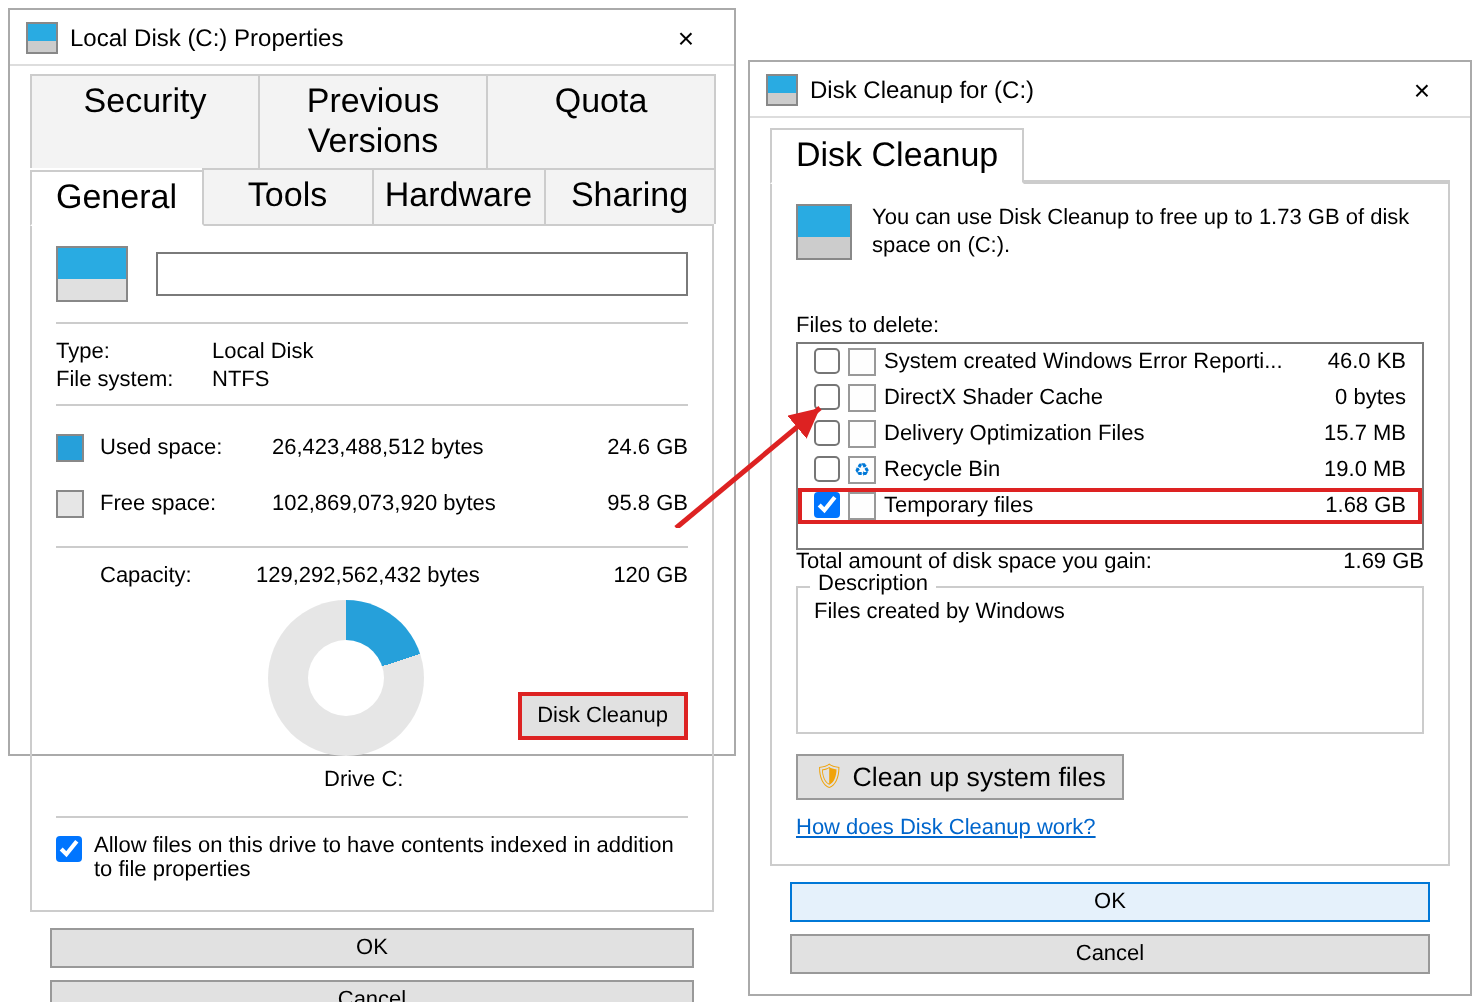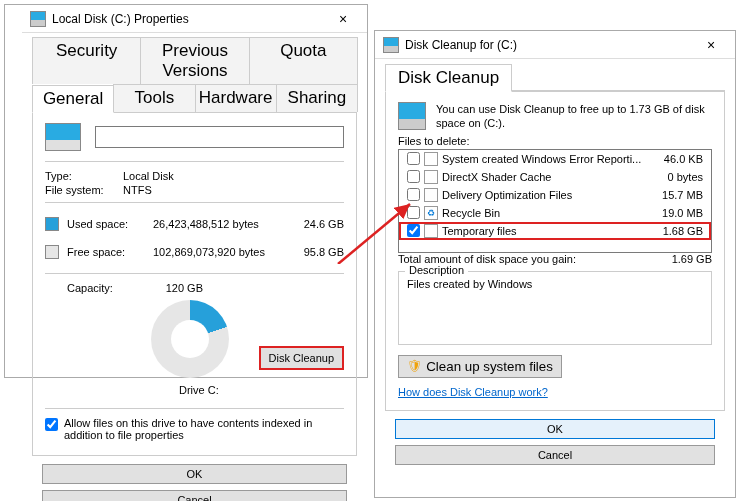--- a/index.html
+++ b/index.html
@@ -11,21 +11,21 @@
     width: 739px;
     height: 501px;
     position: relative;
     overflow: hidden;
   }
   .window {
     position: absolute;
     background: #fff;
     border: 1px solid #aaa;
   }
-  .props-window { left: 4px; top: 4px; width: 364px; height: 374px; padding-left: 17px; }
+  .props-window { left: 4px; top: 4px; width: 364px; height: 374px; }
   .cleanup-window { left: 374px; top: 30px; width: 362px; height: 468px; }
   .titlebar {
     height: 28px;
     display: flex;
     align-items: center;
     padding: 0 4px 0 8px;
     border-bottom: 1px solid #ddd;
     font-size: 12px;
   }
   .titlebar .icon { width: 16px; height: 16px; margin-right: 6px; }
@@ -105,21 +105,21 @@
   .btn.default { border: 1px solid #0078d7; background: #e5f1fb; }
   
   .cleanup-tab-body { border: 1px solid #ccc; border-top: none; padding: 10px 12px 12px 12px; }
   .intro-row { display: flex; }
   .cleanup-icon {
     width: 28px; height: 28px; margin-right: 10px; position: relative;
     background: linear-gradient(#29abe2 0 60%, #ccc 60%);
     border:1px solid #888;
   }
   .intro-text { flex: 1; line-height: 1.3; }
-  .files-label { margin: 4px 0 2px 0; }
+  .files-label { margin: 26px 0 2px 0; }
   .file-list {
     border: 1px solid #7a7a7a; height: 104px;
     overflow-y: scroll; background: #fff;
   }
   .file-row {
     display: flex; align-items: center;
     padding: 1px 4px; height: 18px;
   }
   .file-row .cb { margin-right: 4px; }
   .file-row .file-icon { width: 14px; height: 14px; margin-right: 4px; border:1px solid #999; background:#fefefe; font-size:9px; display:flex; align-items:center; justify-content:center; color:#0078d7;}
@@ -184,20 +184,21 @@
       </div>
       <div class="space-row">
         <div class="swatch sw-free"></div>
         <div class="lbl">Free space:</div>
         <div class="bytes">102,869,073,920 bytes</div>
         <div class="human">95.8 GB</div>
       </div>
       <div class="hr"></div>
       <div class="cap-row">
         <div class="lbl" style="width:78px;margin-left:22px;">Capacity:</div>
+        <div class="bytes" style="flex:1;">129,292,562,432 bytes</div>
         <div class="human" style="width:58px;text-align:right;">120 GB</div>
       </div>
       <div class="donut-wrap">
         <div class="donut"></div>
         <div class="drive-label">Drive C:</div>
         <button class="disk-cleanup-btn">Disk Cleanup</button>
       </div>
       <div class="hr" style="margin-top:16px;"></div>
       <label class="chk-row">
         <input type="checkbox" checked="" style="">

